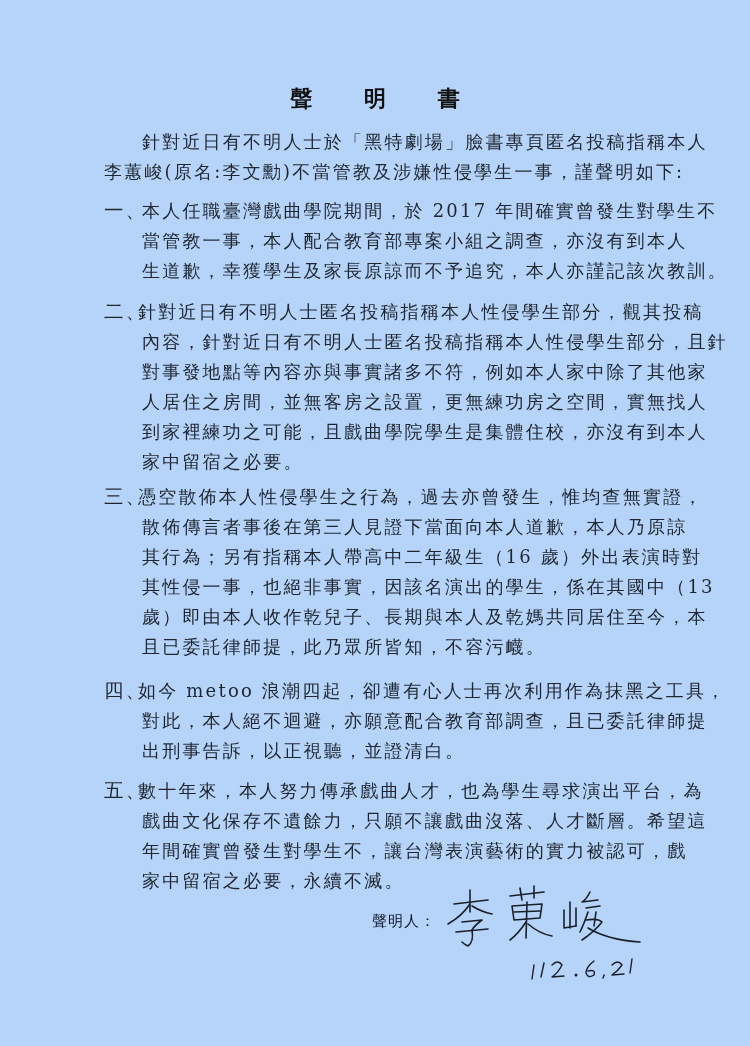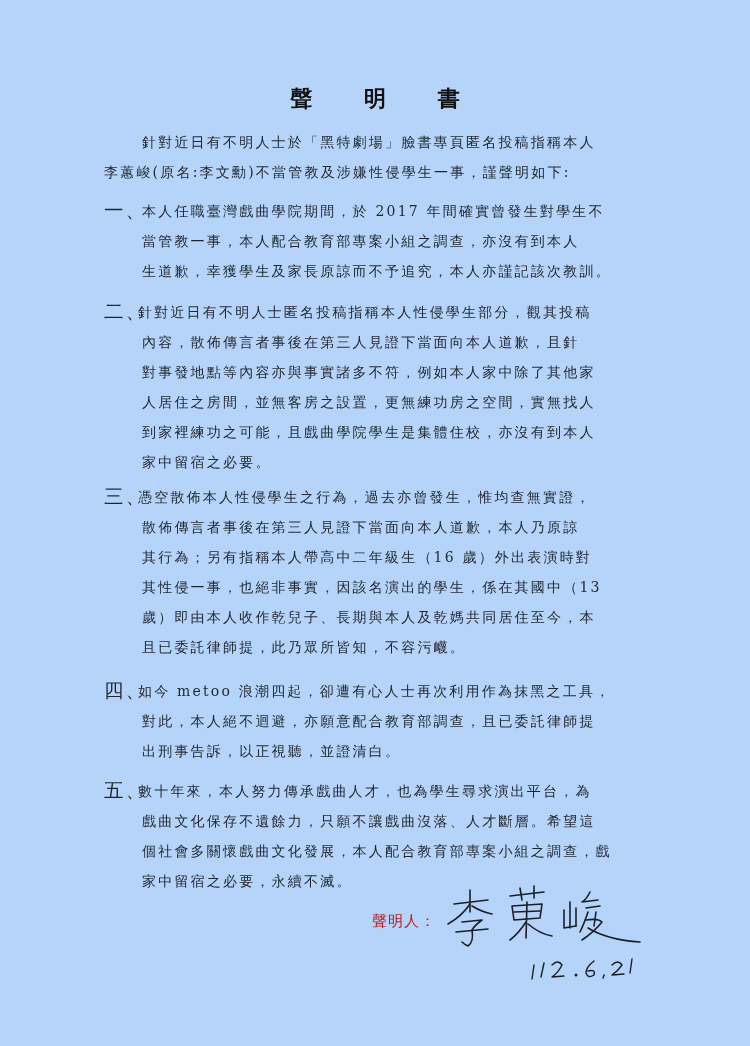--- a/index.html
+++ b/index.html
@@ -11,27 +11,27 @@
     color: #1f2630;
   }
   .page { position: absolute; left: 0; top: 0; width: 630px; height: 1046px; }
   .title {
     position: absolute; top: 84px; left: 0; width: 750px;
     text-align: center; font-size: 22px; font-weight: bold;
     letter-spacing: 22px; text-indent: 22px; color: #111;
   }
   .line {
     position: absolute; white-space: nowrap;
-    font-size: 14px; line-height: 30px; height: 30px;
+    font-size: 18px; line-height: 30px; height: 30px;
     letter-spacing: 2.2px;
   }
   .item-no { position: absolute; white-space: nowrap; font-size: 19.5px; line-height: 30px; letter-spacing: 2px; }
   .sig-label {
     position: absolute; left: 372px; top: 912px;
-    font-size: 15px; letter-spacing: 1px; color: #b91c1c;
+    font-size: 15px; letter-spacing: 1px; color: #0f172a;
   }
   .sig-svg { position: absolute; left: 440px; top: 882px; }
   .date-svg { position: absolute; left: 528px; top: 955px; }
 </style>
 </head>
 <body>
 
 <div class="page">
 
   <div class="title">聲 明 書</div>
@@ -39,21 +39,21 @@
   <div class="line" style="left:142px; top:127px;">針對近日有不明人士於「黑特劇場」臉書專頁匿名投稿指稱本人</div>
   <div class="line" style="left:104px; top:157px;">李蕙峻(原名:李文勳)不當管教及涉嫌性侵學生一事，謹聲明如下:</div>
 
   <div class="item-no" style="left:104px; top:196px;">一、</div>
   <div class="line" style="left:142px; top:196px;">本人任職臺灣戲曲學院期間，於 2017 年間確實曾發生對學生不</div>
   <div class="line" style="left:142px; top:226px;">當管教一事，本人配合教育部專案小組之調查，亦沒有到本人</div>
   <div class="line" style="left:142px; top:256px;">生道歉，幸獲學生及家長原諒而不予追究，本人亦謹記該次教訓。</div>
 
   <div class="item-no" style="left:104px; top:297px;">二、</div>
   <div class="line" style="left:138px; top:297px;">針對近日有不明人士匿名投稿指稱本人性侵學生部分，觀其投稿</div>
-  <div class="line" style="left:142px; top:327px;">內容，散佈傳言者事後在第三人見證下當面向本人道歉，且針</div>
+  <div class="line" style="left:142px; top:327px;">內容，針對近日有不明人士匿名投稿指稱本人性侵學生部分，且針</div>
   <div class="line" style="left:142px; top:357px;">對事發地點等內容亦與事實諸多不符，例如本人家中除了其他家</div>
   <div class="line" style="left:142px; top:387px;">人居住之房間，並無客房之設置，更無練功房之空間，實無找人</div>
   <div class="line" style="left:142px; top:417px;">到家裡練功之可能，且戲曲學院學生是集體住校，亦沒有到本人</div>
   <div class="line" style="left:142px; top:447px;">家中留宿之必要。</div>
 
   <div class="item-no" style="left:104px; top:482px;">三、</div>
   <div class="line" style="left:138px; top:482px;">憑空散佈本人性侵學生之行為，過去亦曾發生，惟均查無實證，</div>
   <div class="line" style="left:142px; top:512px;">散佈傳言者事後在第三人見證下當面向本人道歉，本人乃原諒</div>
   <div class="line" style="left:142px; top:542px;">其行為；另有指稱本人帶高中二年級生（16 歲）外出表演時對</div>
   <div class="line" style="left:142px; top:572px;">其性侵一事，也絕非事實，因該名演出的學生，係在其國中（13</div>
@@ -61,21 +61,21 @@
   <div class="line" style="left:142px; top:632px;">且已委託律師提，此乃眾所皆知，不容污衊。</div>
 
   <div class="item-no" style="left:104px; top:676px;">四、</div>
   <div class="line" style="left:138px; top:676px;">如今 metoo 浪潮四起，卻遭有心人士再次利用作為抹黑之工具，</div>
   <div class="line" style="left:142px; top:706px;">對此，本人絕不迴避，亦願意配合教育部調查，且已委託律師提</div>
   <div class="line" style="left:142px; top:736px;">出刑事告訴，以正視聽，並證清白。</div>
 
   <div class="item-no" style="left:104px; top:776px;">五、</div>
   <div class="line" style="left:138px; top:776px;">數十年來，本人努力傳承戲曲人才，也為學生尋求演出平台，為</div>
   <div class="line" style="left:142px; top:806px;">戲曲文化保存不遺餘力，只願不讓戲曲沒落、人才斷層。希望這</div>
-  <div class="line" style="left:142px; top:836px;">個社會多關懷戲曲文化發展，本人配合教育部專案小組之調查，戲</div>
+  <div class="line" style="left:142px; top:836px;">年間確實曾發生對學生不，讓台灣表演藝術的實力被認可，戲</div>
   <div class="line" style="left:142px; top:866px;">家中留宿之必要，永續不滅。</div>
 
   <div class="sig-label">聲明人：</div>
 
   <svg class="sig-svg" width="210" height="70" viewBox="0 0 210 70" fill="none" stroke="#1a1f28" stroke-width="1.6" stroke-linecap="round" stroke-linejoin="round">
 
     <path d="M14 22 L48 18"></path>
     <path d="M30 8 L30 30"></path>
     <path d="M30 22 Q22 34 8 42"></path>
     <path d="M32 24 Q42 30 52 32"></path>

